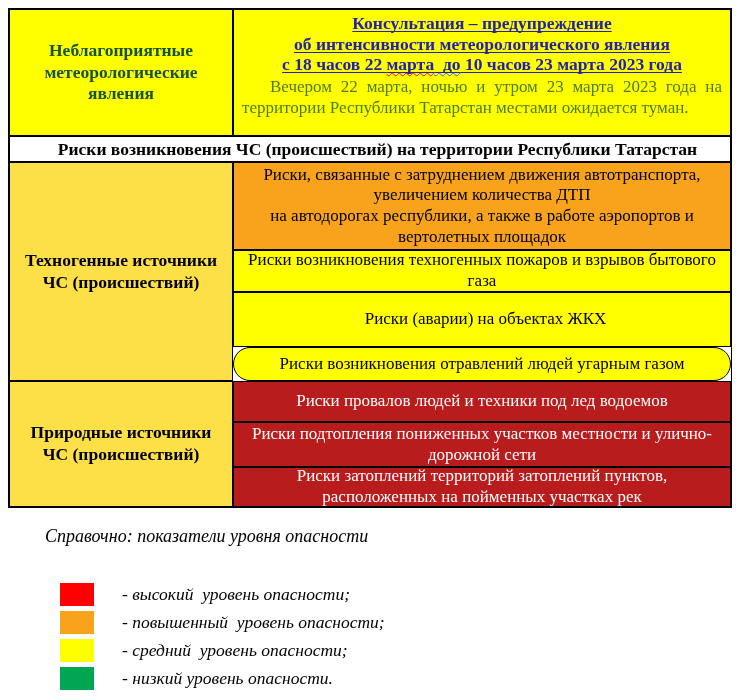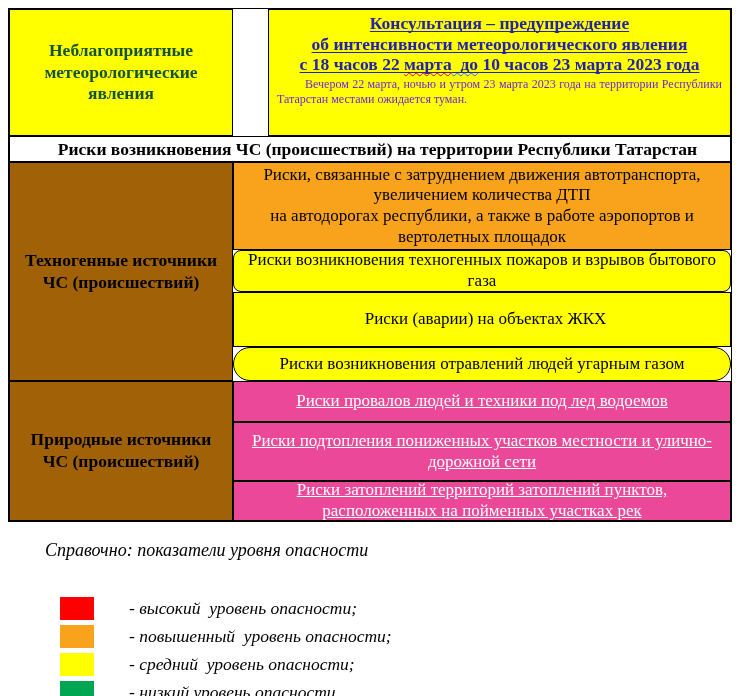--- a/index.html
+++ b/index.html
@@ -11,25 +11,25 @@
   }
   .doc { padding: 8px 0 0 8px; }
 
   
   .tbl { width: 724px; border: 1px solid #000; background: #fff; }
   .row { display: flex; }
   .cell { border: 1px solid #000; padding-left: 15px; }
 
   .header-row { height: 127px; }
   .left-col  { width: 224px; flex: 0 0 224px; }
-  .right-col { flex: 1 1 auto; margin-left: 35px; }
+  .right-col { flex: 1 1 auto; }
 
   .bg-yellow { background: #FFFF00; }
   .bg-orange { background: #F9A21B; }
-  .bg-red    { background: #ec4899; text-decoration: underline; }
+  .bg-red    { background: #b91c1c; }
 
   .left-head {
     display: flex; align-items: center; justify-content: center;
     text-align: center;
     font-weight: bold; font-size: 17.5px; line-height: 1.22;
     color: #14532d;
     padding: 4px 14px;
   }
   .right-head { padding: 3px 8px 2px 8px; }
   .consult-title {
@@ -40,70 +40,70 @@
     display: block;
     text-decoration: underline;
     text-decoration-skip-ink: none;
     text-underline-offset: 2px;
     white-space: pre-wrap;
   }
   .sq-red  { text-decoration: underline wavy #FF0000 1px; text-decoration-skip-ink: none; }
   .sq-blue { text-decoration: underline wavy #3366FF 1px; text-decoration-skip-ink: none; }
   .consult-body {
     margin-top: 2px;
-    font-size: 12px; line-height: 1.23;
+    font-size: 17px; line-height: 1.23;
     text-align: justify; text-indent: 28px;
-    color: #6d28d9;
+    color: #4d7c0f;
   }
 
   .banner-row .cell {
     width: 100%; height: 26px;
     display: flex; align-items: center; justify-content: center;
     font-weight: bold; font-size: 17.5px;
     background: #fff;
   }
 
   .section-row { align-items: stretch; }
   .section-label {
     display: flex; align-items: center; justify-content: center;
     text-align: center;
     font-weight: bold; font-size: 17.5px; line-height: 1.25;
-    background: #a16207; padding: 4px 12px;
+    background: #fde047; padding: 4px 12px;
   }
   .stack { flex: 1 1 auto; display: flex; flex-direction: column; }
   .risk-cell {
     display: flex; align-items: center; justify-content: center;
     text-align: center;
     font-size: 17px; line-height: 1.22;
     padding: 1px 10px;
   }
   .risk-cell.pre { white-space: pre-line; }
   .h-88 { height: 88px; }
-  .h-42 { height: 42px; border-radius: 8px; }
+  .h-42 { height: 42px; }
   .h-55 { height: 55px; padding-left: 17px; }
   .h-34 { height: 34px; border-radius: 17px; }
   .h-41 { height: 41px; }
-  .h-45 { height: 59px; }
+  .h-45 { height: 45px; }
   .h-40 { height: 40px; }
   .txt-white { color: #ffffff; }
 
   
   .ref-note {
     margin: 18px 0 0 37px;
     font-style: italic; font-size: 18px;
   }
   .legend { margin: 36px 0 0 52px; }
   .legend-item { display: flex; align-items: center; margin-bottom: 5px; }
   .swatch { width: 34px; height: 23px; flex: 0 0 34px; }
   .sw-high     { background: #FF0000; }
   .sw-elevated { background: #F9A21B; }
   .sw-medium   { background: #FFFF00; }
   .sw-low      { background: #00A651; }
   .legend-label {
-    margin-left: 35px;
+    margin-left: 28px;
     font-style: italic; font-size: 17.5px;
     white-space: pre-wrap;
   }
 </style>
 </head>
 <body>
 
 <div class="doc">
 
   <div class="tbl">

